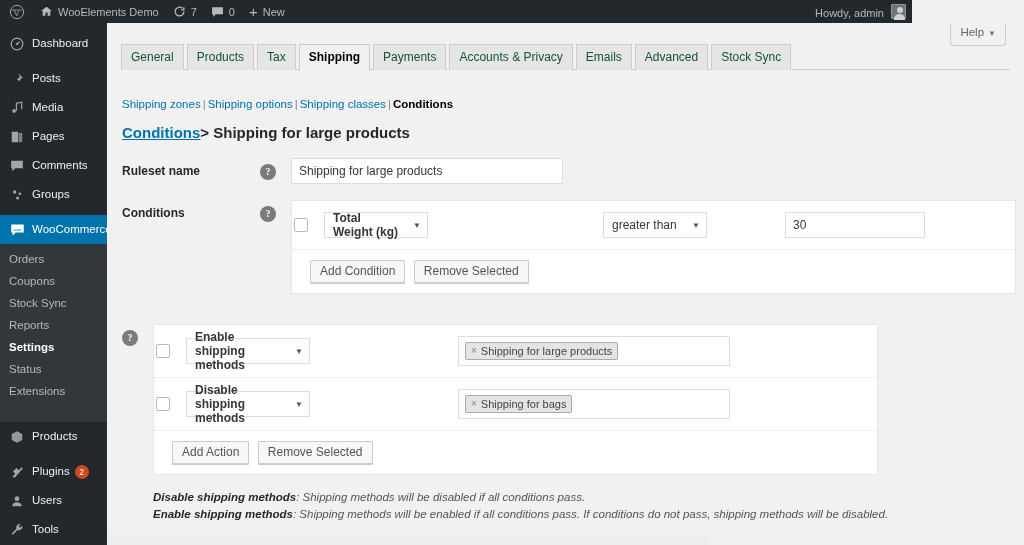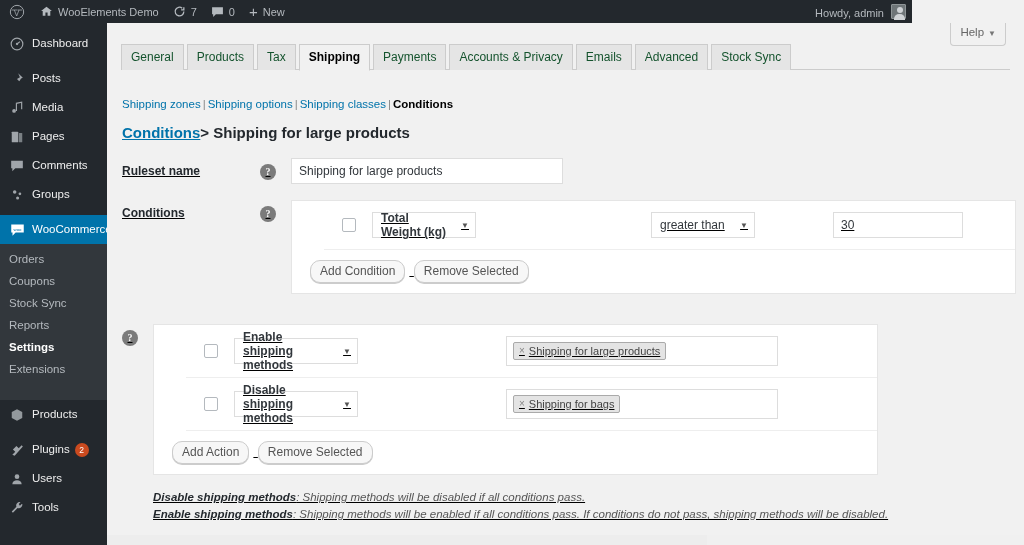--- a/index.html
+++ b/index.html
@@ -138,21 +138,21 @@
     font-size: 15px; font-weight: bold; color: #23282d;
     line-height: 18px;
   }
   h1.page-title a {
     color: #0073aa; text-decoration: underline;
   }
   h1.page-title .arrow { color: #23282d; font-weight: bold; }
 
   
   .form-wrap { margin-left: 15px; width: 888px; }
-  .form-row { display: flex; align-items: flex-start; margin-top: 16px; text-decoration: underline; }
+  .form-row { display: flex; align-items: flex-start; margin-top: 16px; }
   .form-label {
     width: 138px; flex: 0 0 138px;
     font-size: 12px; font-weight: bold; color: #23282d;
     padding-top: 6px; line-height: 14px;
   }
   .help-tip {
     flex: 0 0 16px; width: 16px; height: 16px; margin-top: 6px;
     border-radius: 50%; background: #7b7b7b; color: #fff;
     font-size: 10px; font-weight: bold; line-height: 16px;
     text-align: center; margin-right: 15px;
@@ -169,62 +169,61 @@
   }
   #ruleset-name-input { width: 272px; }
 
   
   .panel {
     background: #fff; border: 1px solid #e5e5e5;
     width: 725px;
   }
   .panel-row {
     display: flex; align-items: center;
-    padding: 11px 18px; border-bottom: 1px solid #eee;
+    padding: 11px 2px; border-bottom: 1px solid #eee;
     min-height: 46px;
-    margin-left: 32px;
   }
   .panel-row:last-child { border-bottom: none; }
   .panel-footer {
     padding: 10px 18px; background: #fff;
   }
   .cbx {
     width: 14px; height: 14px; flex: 0 0 14px;
     border: 1px solid #b4b9be; background: #fff;
     border-radius: 2px; margin-right: 16px;
   }
   .sel {
     display: inline-flex; align-items: center; justify-content: space-between;
     border: 1px solid #ddd; background: #fff; color: #32373c;
     font-size: 12px; height: 26px; padding: 0 6px 0 8px;
     min-width: 104px;
   }
   .sel .caret { font-size: 8px; color: #555; margin-left: 10px; }
   #cond-field-select { width: 104px; font-weight: bold; }
   #cond-op-select { width: 102px; }
   .cond-spacer { flex: 0 0 175px; }
-  #cond-value-input { width: 130px; }
+  #cond-value-input { width: 140px; }
   .action-select { width: 124px; font-weight: bold; }
 
   .multisel {
     border: 1px solid #ddd; background: #fff;
     height: 30px; display: flex; align-items: center;
     padding: 0 6px; width: 272px;
   }
   .tag {
     display: inline-flex; align-items: center; gap: 4px;
     background: #e4e4e4; border: 1px solid #aaa;
     border-radius: 2px; padding: 1px 5px;
     font-size: 11px; color: #444; line-height: 14px;
   }
   .tag .x { color: #888; font-size: 10px; }
 
   .button {
     display: inline-block; background: #f7f7f7;
-    border: 1px solid #ccc; border-radius: 10px;
+    border: 1px solid #ccc; border-radius: 1px;
     color: #555; font-size: 12px; line-height: 15px;
     padding: 3px 9px; margin-right: 4px;
     box-shadow: 0 1px 0 #ccc;
   }
   .button-primary {
     background: #0085ba; border-color: #0073aa;
     color: #fff; box-shadow: 0 1px 0 #006799;
     padding: 4px 11px; font-size: 12px;
   }
 
@@ -368,20 +367,21 @@
     </span>
     <span class="mi-label">WooCommerce</span>
   </div>
 
   <div class="submenu">
     <a href="#">Orders</a>
     <a href="#">Coupons</a>
     <a href="#">Stock Sync</a>
     <a href="#">Reports</a>
     <a href="#" class="current">Settings</a>
+    <a href="#">Status</a>
     <a href="#">Extensions</a>
   </div>
 
   <div class="menu-top">
     <span class="mi-icon">
       <svg width="14" height="14" viewBox="0 0 24 24" fill="currentColor">
           <path d="M12 2l9 5v10l-9 5-9-5V7z" opacity=".9"></path>
         </svg>
     </span>
     <span class="mi-label">Products</span>

